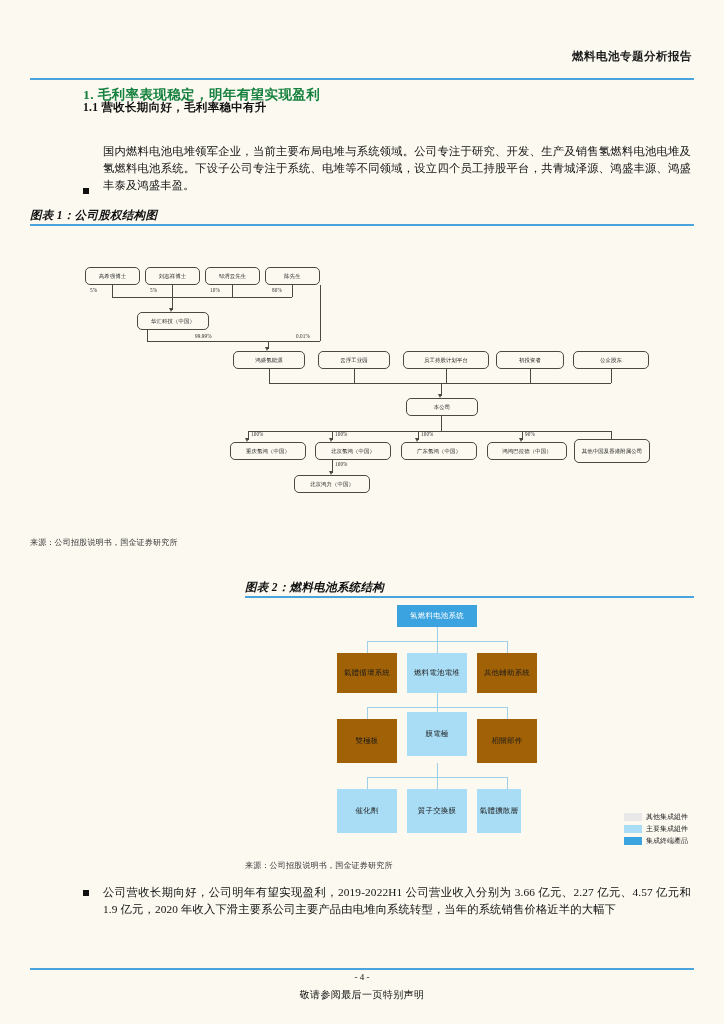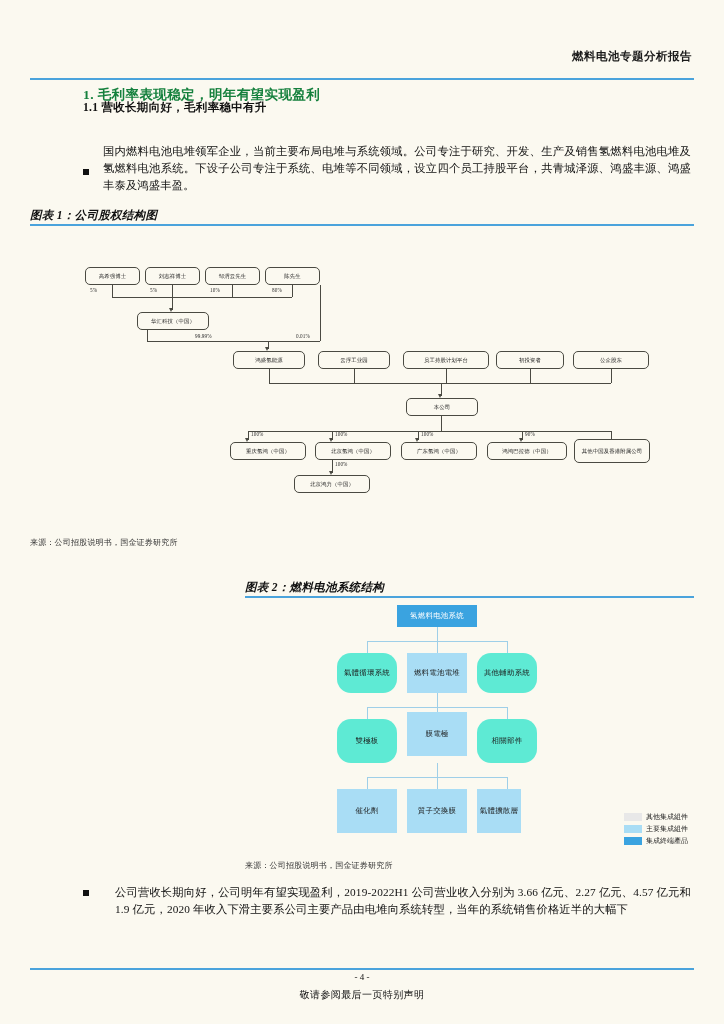--- a/index.html
+++ b/index.html
@@ -98,21 +98,21 @@
     font-size: 11.5px;
     font-weight: bold;
     color: #111;
     letter-spacing: 0.3px;
   }
   .bullet-row {
     position: absolute;
     left: 83px; top: 143px;
     width: 608px;
     display: flex;
-    align-items: center;
+    align-items: flex-end;
   }
   .bullet-sq {
     width: 6px; height: 6px;
     background: #111;
     margin-top: 6px;
     margin-right: 14px;
     flex: 0 0 auto;
   }
   .bullet-text {
     font-size: 11.3px;
@@ -199,21 +199,21 @@
     align-items: center;
     justify-content: center;
     text-align: center;
     font-size: 7.4px;
     line-height: 10px;
     color: #1a1a1a;
     letter-spacing: 0.3px;
   }
   .sbox.dark  { background: #3aa3e0; color: #ffffff; }
   .sbox.light { background: #a9ddf5; color: #1a1a1a; }
-  .sbox.gray  { background: #5eead4; color: #1a1a1a; border-radius: 14px; }
+  .sbox.gray  { background: #a16207; color: #1a1a1a; }
   .sline { position: absolute; background: #9fcfe8; }
   .sline.h { height: 1px; }
   .sline.v { width: 1px; }
 
   .legend {
     position: absolute;
     right: 36px;
     top: 812px;
     font-size: 7px;
     line-height: 10.5px;
@@ -255,21 +255,20 @@
     letter-spacing: 0.4px;
   }
 
   
   .bullet-row2 {
     position: absolute;
     left: 83px; top: 884px;
     width: 608px;
     display: flex;
     align-items: flex-start;
-    gap: 12px;
   }
 </style>
 </head>
 <body>
 
 <div class="page">
 
   <div class="header">
     <div class="header-title">燃料电池专题分析报告</div>
     <div class="header-rule"></div>

